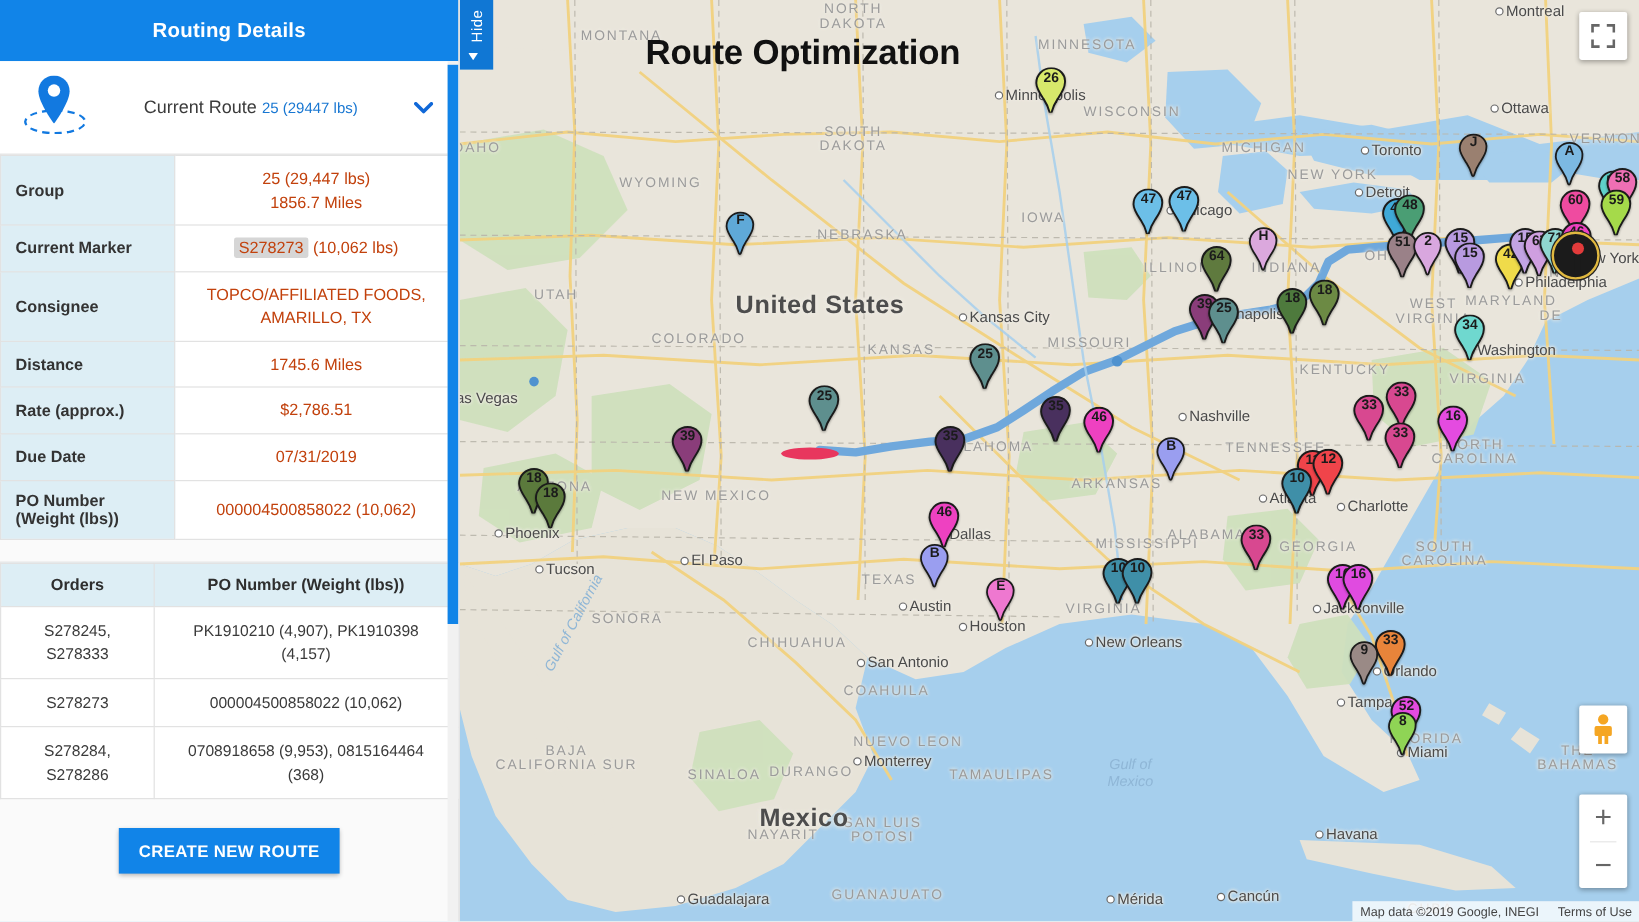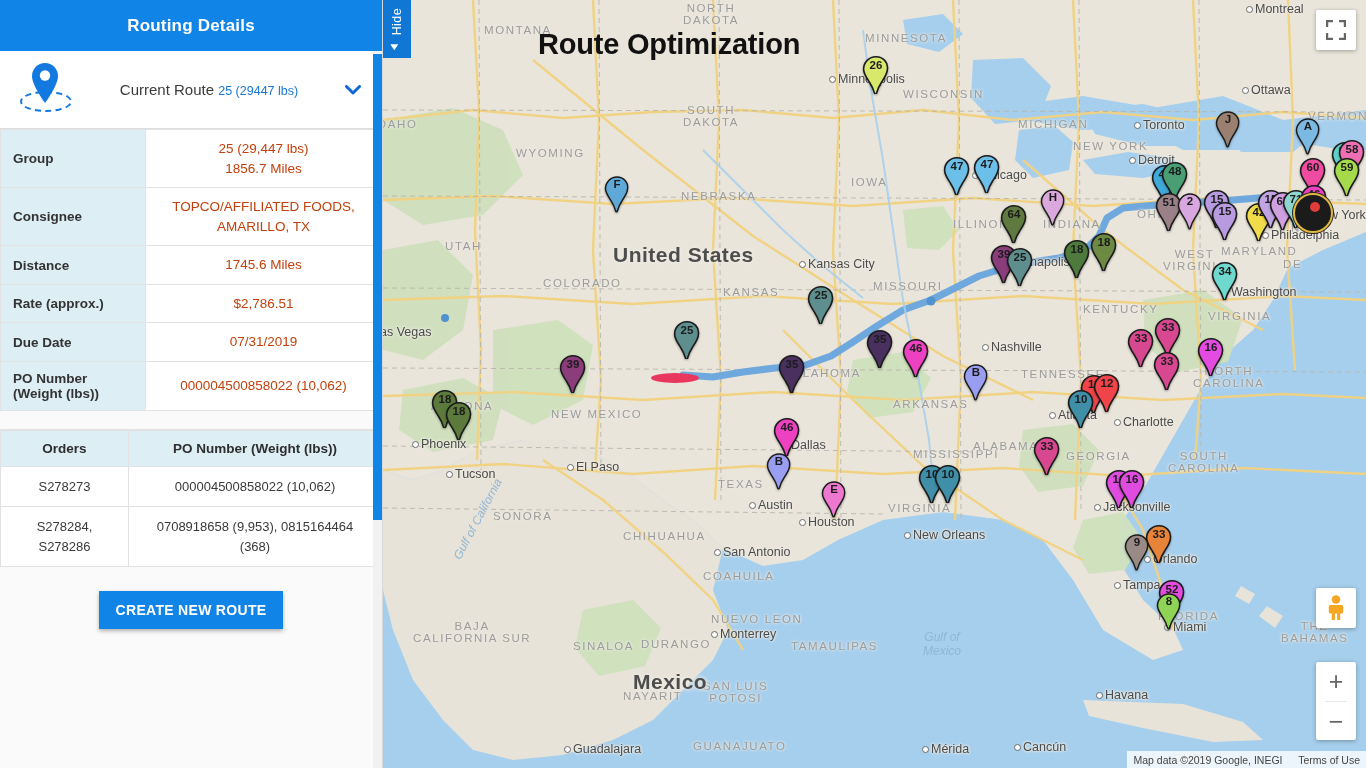--- a/index.html
+++ b/index.html
@@ -212,20 +212,24 @@
           <path d="M1.5 1.5 L8 8 L14.5 1.5" stroke="#1068d8" stroke-width="3" fill="none" stroke-linecap="round" stroke-linejoin="round"></path>
         </svg>
       </div>
     </div>
 
     <table class="detail">
       <tbody id="detail-body">
           <tr>
             <td class="k">Group</td>
             <td class="v">25 (29,447 lbs)<br>1856.7 Miles</td>
+          </tr>
+          <tr>
+            <td class="k">Current Marker</td>
+            <td class="v"><span class="hl">S278273</span> (10,062 lbs)</td>
           </tr>
           <tr>
             <td class="k">Consignee</td>
             <td class="v">TOPCO/AFFILIATED FOODS,<br>AMARILLO, TX</td>
           </tr>
           <tr>
             <td class="k">Distance</td>
             <td class="v">1745.6 Miles</td>
           </tr>
           <tr>
@@ -245,20 +249,24 @@
 
     <div id="orders-wrap">
       <table class="orders">
         <thead>
           <tr>
             <th class="c1">Orders</th>
             <th>PO Number (Weight (lbs))</th>
           </tr>
         </thead>
         <tbody id="orders-body">
+            <tr>
+              <td class="c1">S278245,<br>S278333</td>
+              <td>PK1910210 (4,907), PK1910398<br>(4,157)</td>
+            </tr>
             <tr>
               <td class="c1">S278273</td>
               <td>000004500858022 (10,062)</td>
             </tr>
             <tr>
               <td class="c1">S278284,<br>S278286</td>
               <td>0708918658 (9,953), 0815164464<br>(368)</td>
             </tr>
           </tbody>
       </table>

